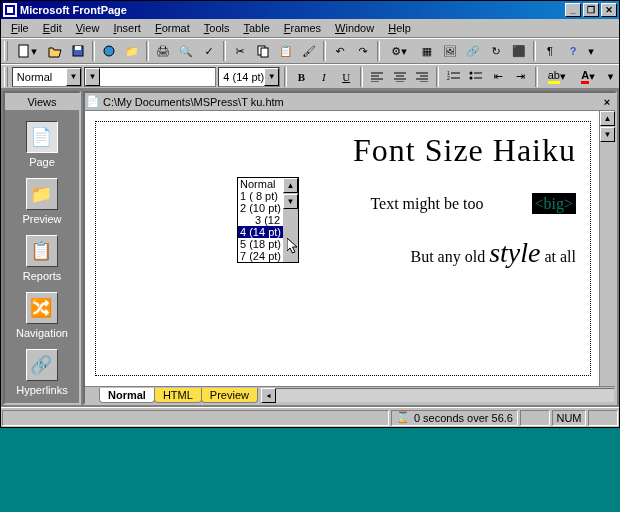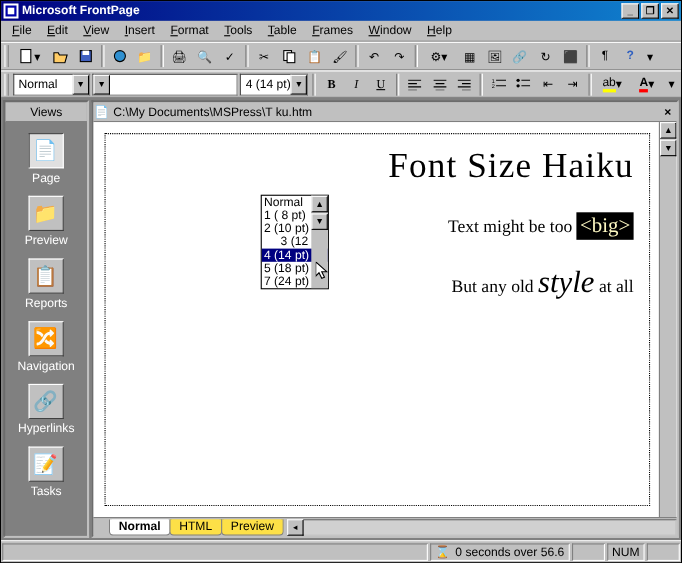--- a/index.html
+++ b/index.html
@@ -1,17 +1,17 @@
 <!DOCTYPE html>
 <html><head>
 <meta charset="utf-8">
 <style>
   * { box-sizing: border-box; margin: 0; padding: 0; }
   body { font-family: "MS Sans Serif", Tahoma, sans-serif; font-size: 11px; background: #008080; width: 620px; height: 512px; overflow: hidden; }
-  .window { width: 620px; height: 512px; background: #c0c0c0; display: flex; flex-direction: column; border: 1px solid #000; }
+  .window { width: 620px; height: 428px; background: #c0c0c0; display: flex; flex-direction: column; border: 1px solid #000; }
   .titlebar { height: 18px; background: linear-gradient(to right, #000080, #1084d0); color: #fff; display: flex; align-items: center; padding: 0 2px; }
   .titlebar .app-icon { width: 14px; height: 14px; margin-right: 3px; display:flex; align-items:center; justify-content:center;}
   .titlebar .title { flex: 1; font-weight: bold; font-size: 11px; }
   .titlebar .winbtns { display: flex; gap: 2px; }
   .winbtn { width: 16px; height: 14px; background: #c0c0c0; border: 1px solid #fff; border-right-color:#000; border-bottom-color:#000; font-size: 9px; display:flex; align-items:center; justify-content:center; color:#000; font-family: Arial; font-weight:bold;}
   .menubar { height: 19px; background: #c0c0c0; display: flex; align-items: center; padding: 0 4px; gap: 2px; border-bottom: 1px solid #808080; }
   .menubar .menu-item { padding: 1px 6px; cursor: default; }
   .menubar .menu-item .ul { text-decoration: underline; }
   .toolbar { height: 26px; background: #c0c0c0; display: flex; align-items: center; padding: 1px 3px; gap: 1px; border-top: 1px solid #fff; border-bottom: 1px solid #808080; }
   .tbtn { width: 22px; height: 21px; border: 1px solid #c0c0c0; display:flex; align-items:center; justify-content:center; background:#c0c0c0; font-size:11px; cursor:default;}
@@ -30,21 +30,21 @@
   .view-item.selected .vicon { border:1px solid #404040; border-right-color:#fff; border-bottom-color:#fff; background:#e0e0e0;}
   .doc-area { flex:1; display:flex; flex-direction:column; margin:2px; margin-left:0; border:2px inset #c0c0c0; background:#c0c0c0; min-height:0;}
   .doc-path { height:18px; background:#c0c0c0; display:flex; align-items:center; border-bottom:1px solid #808080;}
   .doc-path .picon { width:16px; display:flex;justify-content:center;}
   .doc-path .ptext { flex:1; font-size:11px; padding-left:2px; }
   .doc-path .close { width:16px; text-align:center; font-family:Arial; font-weight:bold; cursor:default;}
   .doc-canvas-wrap { flex:1; background:#fff; position:relative; overflow:hidden; min-height:0;}
   .doc-content { position:absolute; top:10px; left:10px; right:24px; bottom:10px; border:1px dotted #000; background:#fff; font-family: Georgia, 'Times New Roman', serif; color:#000; text-align:right; padding: 10px 14px;}
   .doc-content h1 { font-size: 32px; font-weight:normal; font-style:normal; margin-bottom: 26px; font-family: Georgia, serif; letter-spacing:1px;}
   .doc-content .line { font-size: 16px; margin-bottom: 24px; text-align:right;}
-  .bigtag { background:#000; color:#fef9c3; padding:2px 3px; font-size:19px;}
+  .bigtag { background:#000; color:#0f766e; padding:2px 3px; font-size:16px;margin-left:44px;}
   .styleword { font-style:italic; font-size:28px; font-family: Georgia, serif;}
   .smalltag { font-size:11px;}
   .scrollbar-v { position:absolute; right:0; top:0; bottom:0; width:16px; background:#c0c0c0; border-left:1px solid #808080;}
   .sb-btn{ width:15px; height:15px; background:#c0c0c0; border:1px solid #fff; border-right-color:#000; border-bottom-color:#000; display:flex;align-items:center;justify-content:center; font-size:8px; position:absolute;}
   .sb-btn.up{top:0;} .sb-btn.dn{top:16px;}
   .doc-tabs { height:17px; background:#c0c0c0; display:flex; align-items:flex-end; padding-left:14px; border-top:1px solid #808080;}
   .dtab { padding: 1px 8px; font-size:11px; border:1px solid #808080; border-top:none; background:#fde047; border-bottom-left-radius:4px; border-bottom-right-radius:4px; margin-right:-1px; cursor:default;}
   .dtab.active { background:#fff; font-weight:bold;}
   .hscroll { flex:1; height:15px; background:#d0d0d0; margin-left:4px; position:relative; border:1px inset #c0c0c0;}
   .hscroll .sb-btn{ position:absolute; top:-1px;}

